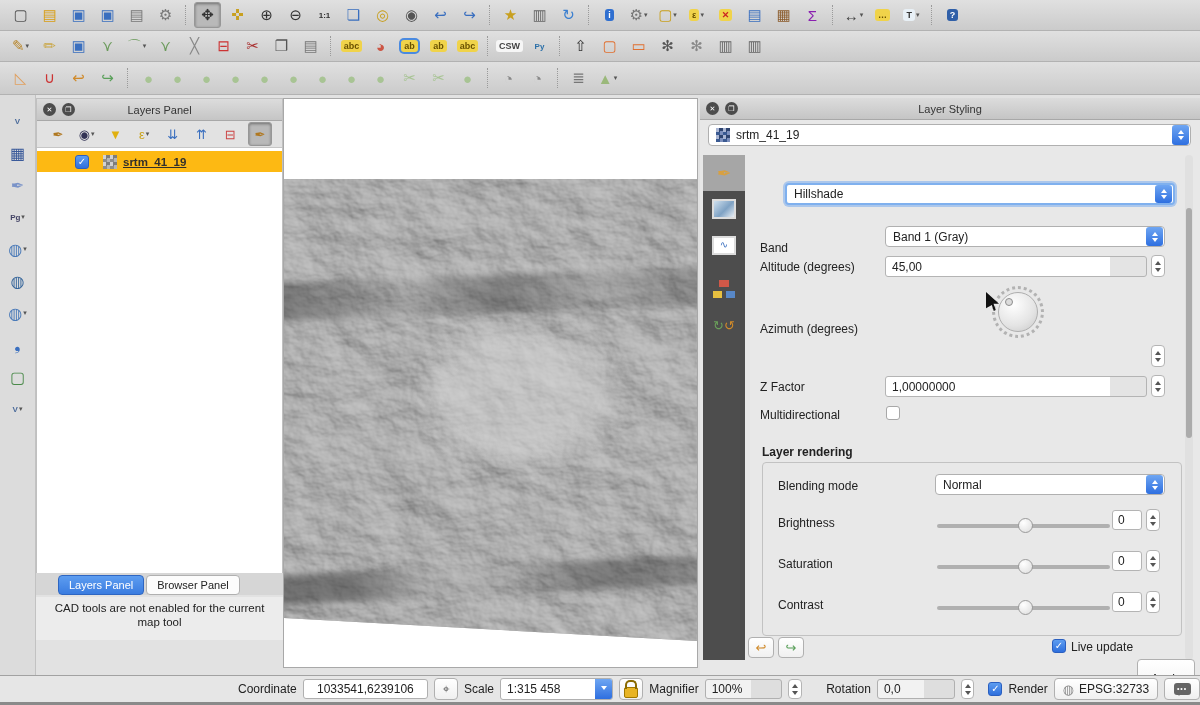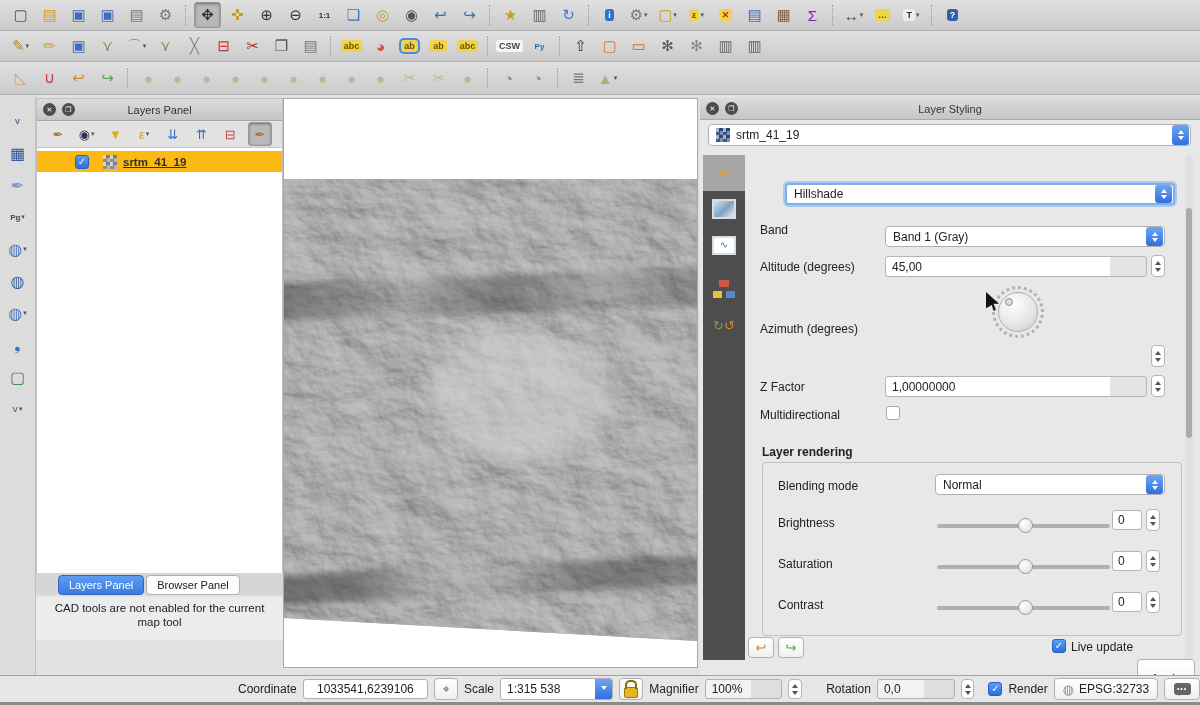--- a/index.html
+++ b/index.html
@@ -546,21 +546,21 @@
     <div class="ctrl-combo" style="left:85px;top:85px;width:390px;height:22px;">
       <div class="combo focus">
           <span>Hillshade</span>
         <span class="bspin">
             <i class="tri-u"></i>
             <i class="tri-d"></i>
           </span>
         </div>
     </div>
 
-    <span class="flabel" style="left:60px;top:125px;">Band</span>
+    <span class="flabel" style="left:60px;top:143px;">Band</span>
     <div class="ctrl-combo" style="left:185px;top:128px;width:280px;">
       <div class="combo">
           <span>Band 1 (Gray)</span>
         <span class="bspin">
             <i class="tri-u"></i>
             <i class="tri-d"></i>
           </span>
         </div>
     </div>
 
@@ -664,21 +664,21 @@
   <div class="statusbar">
     <span>Coordinate</span>
     <span class="sb-field" style="width:126px;">
       <span>1033541,6239106</span>
       </span>
     <span class="btn" style="width:24px;height:22px;">
       <span style="color:#666;">⌖</span>
       </span>
     <span>Scale</span>
     <span class="scalecombo" style="width:112px;">
-      <span class="txt">1:315 538</span>
+      <span class="txt">1:315 458</span>
       <span class="arrow" style="margin-left:auto;">
           <i class="tri-d"></i>
         </span>
       </span>
     <span class="btn lockbtn">
         <span class="lock"></span>
       </span>
     <span>Magnifier</span>
     <span class="sb-spin" style="width:78px;">
       <span>100%</span>

